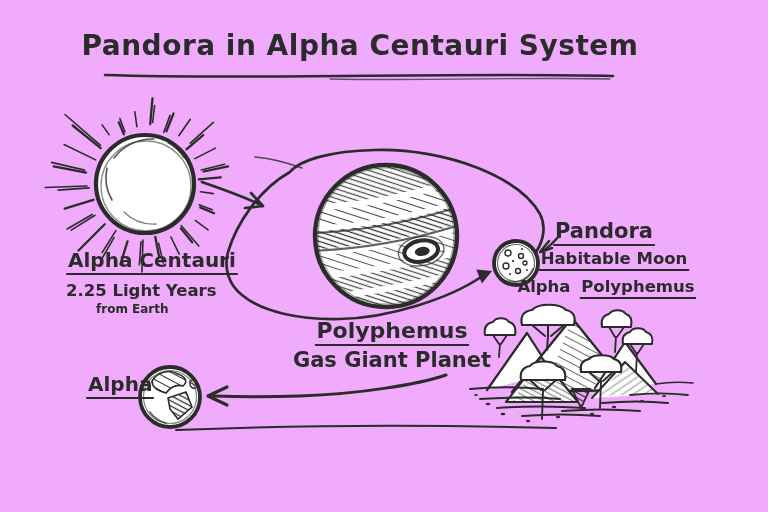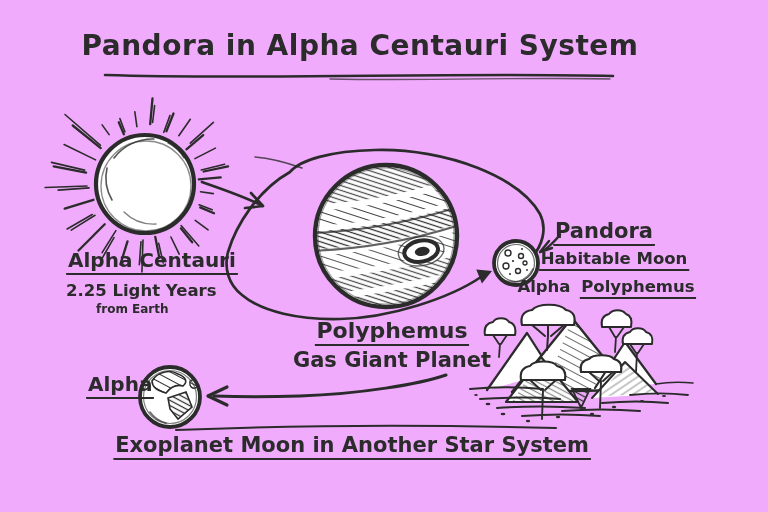--- a/index.html
+++ b/index.html
@@ -239,16 +239,13 @@
   </div>
   <div class="lbl ctr" style="left:607px;top:278px;font-size:16.5px;">
     <span>Alpha</span>
     <span class="u" style="margin-left:3px;">Polyphemus</span>
   </div>
 
   <div class="lbl" style="left:86px;top:374px;font-size:20px;">
     <span class="u">Alpha</span>
   </div>
 
-  <div class="lbl ctr" style="left:352px;top:434px;font-size:21px;">
-    <span class="u">Exoplanet Moon in Another Star System</span>
-  </div>
 </div>
 
 </body></html>

